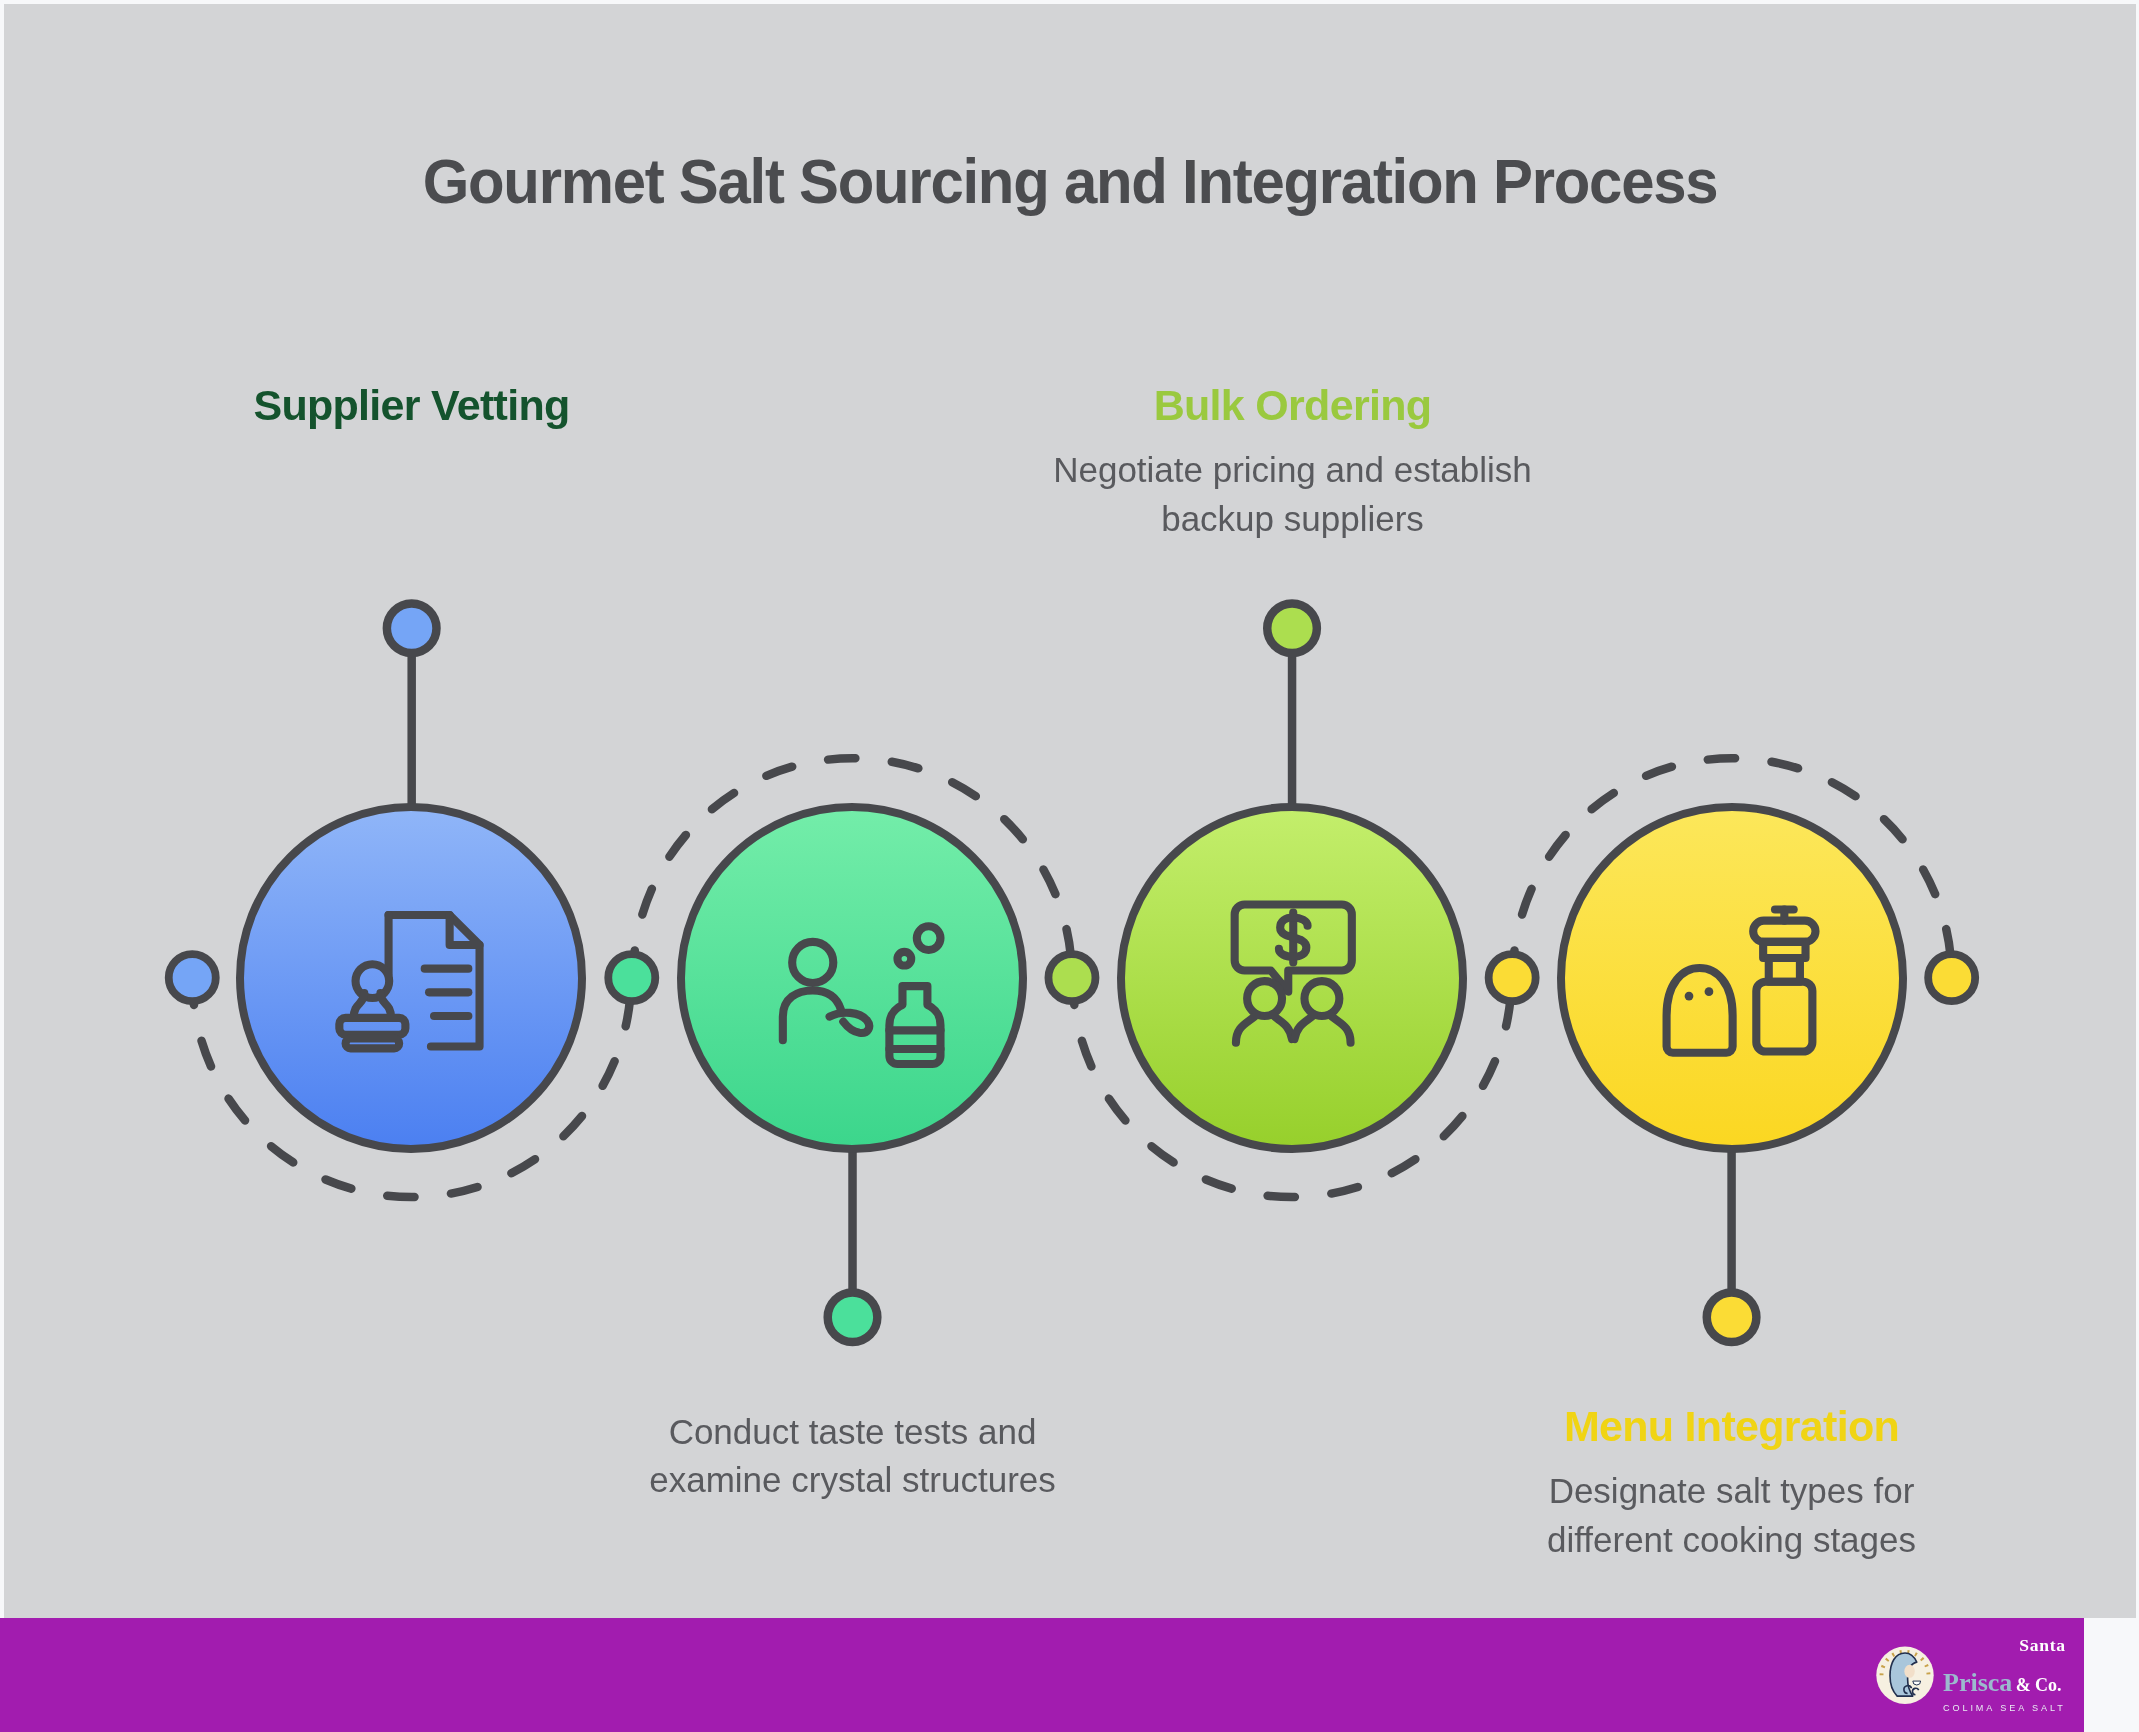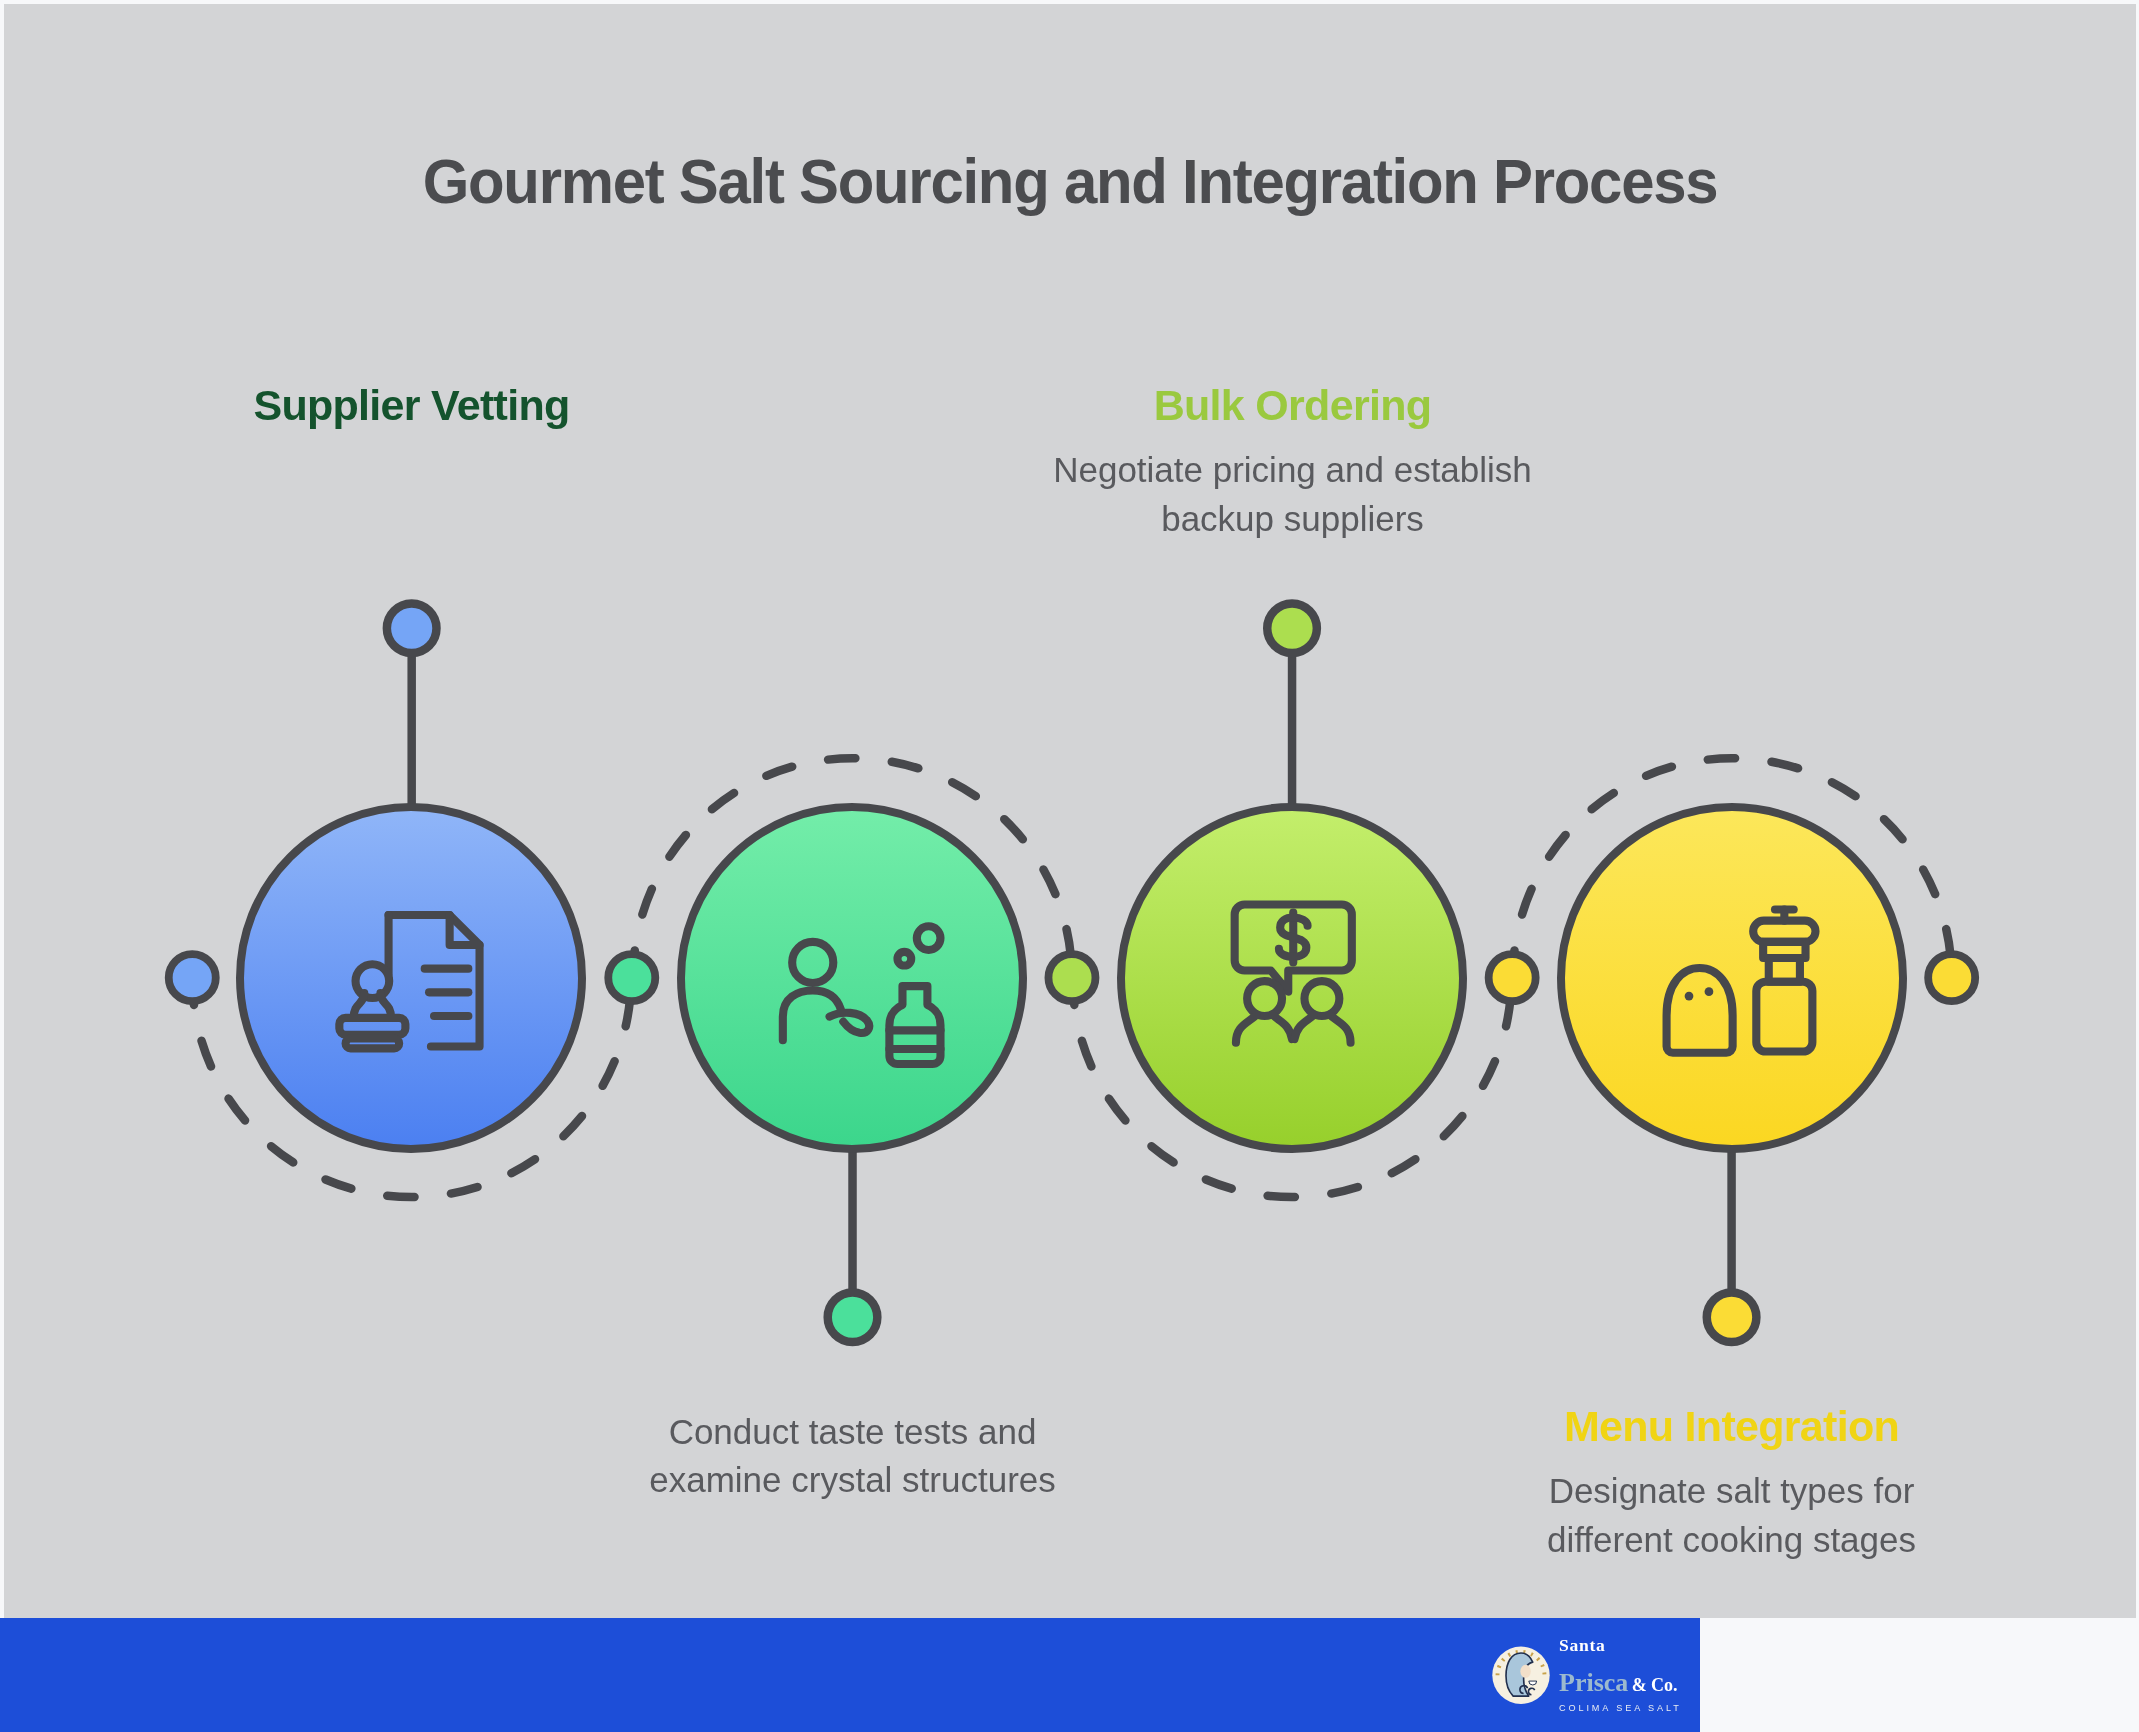--- a/index.html
+++ b/index.html
@@ -37,22 +37,23 @@
   .step-label { position:absolute; width:601px; text-align:center; }
   .lbl0 { left:111px;  top:382px;  }
   .lbl2 { left:992px; top:382px;  }
   .lbl1 { left:552px;  top:1391px; }
   .lbl3 { left:1431px; top:1391px;margin-top:12px; }
   .step-title { font-size:43px; font-weight:bold; letter-spacing:-0.7px; line-height:1.1; }
   .t-blue{color:#14532d;} .t-green{color:#38D98F;} .t-lime{color:#9AC93F;} .t-yellow{color:#F0D414;}
   .step-desc { margin-top:17px; font-size:35px; line-height:1.38; color:#595a5e; }
 
   .footer {
-    position:absolute; left:0; top:1618px; width:1700px; height:114px;
-    background:#1d4ed8;
+    position:absolute; left:0; top:1618px; width:2084px; height:114px;
+    background:#a21caf;
+    text-align:right;
   }
   .logo {
     position:absolute; right:18.3px; top:50%; transform:translateY(-50%);
     display:flex; align-items:center; gap:8.5px;
   }
   .brand { display:flex; flex-direction:column; }
   .brand-top {
     font-family:"Liberation Serif", serif; font-weight:bold;
     color:#ffffff; font-size:17.6px; line-height:1; letter-spacing:0.7px;
   }

